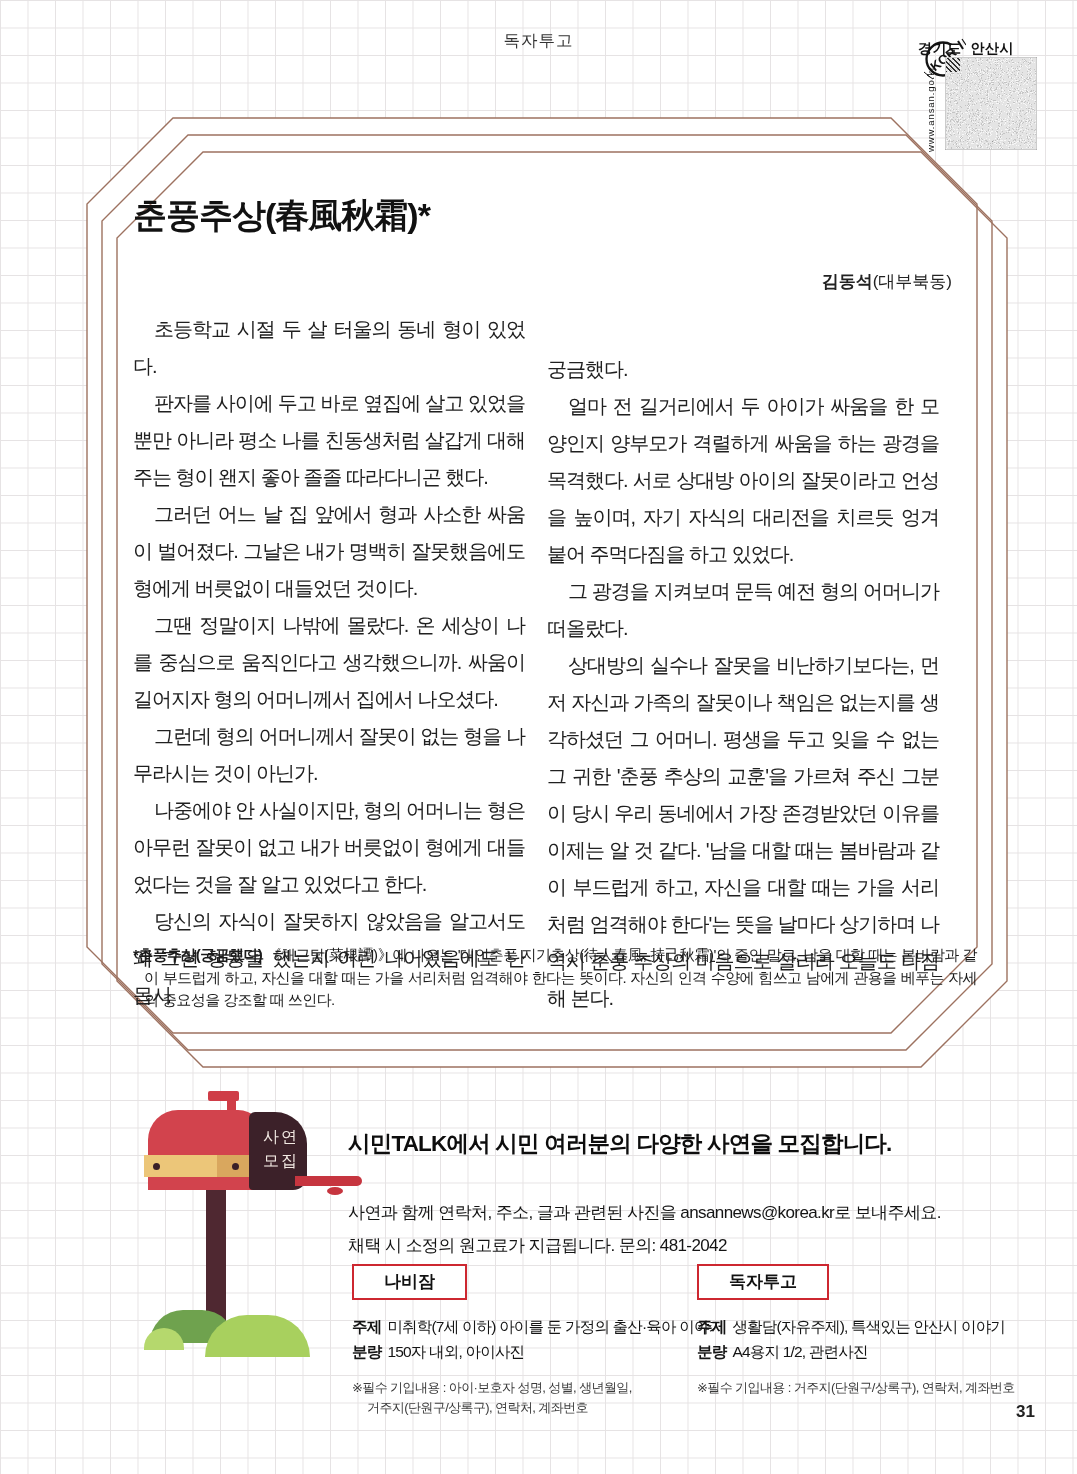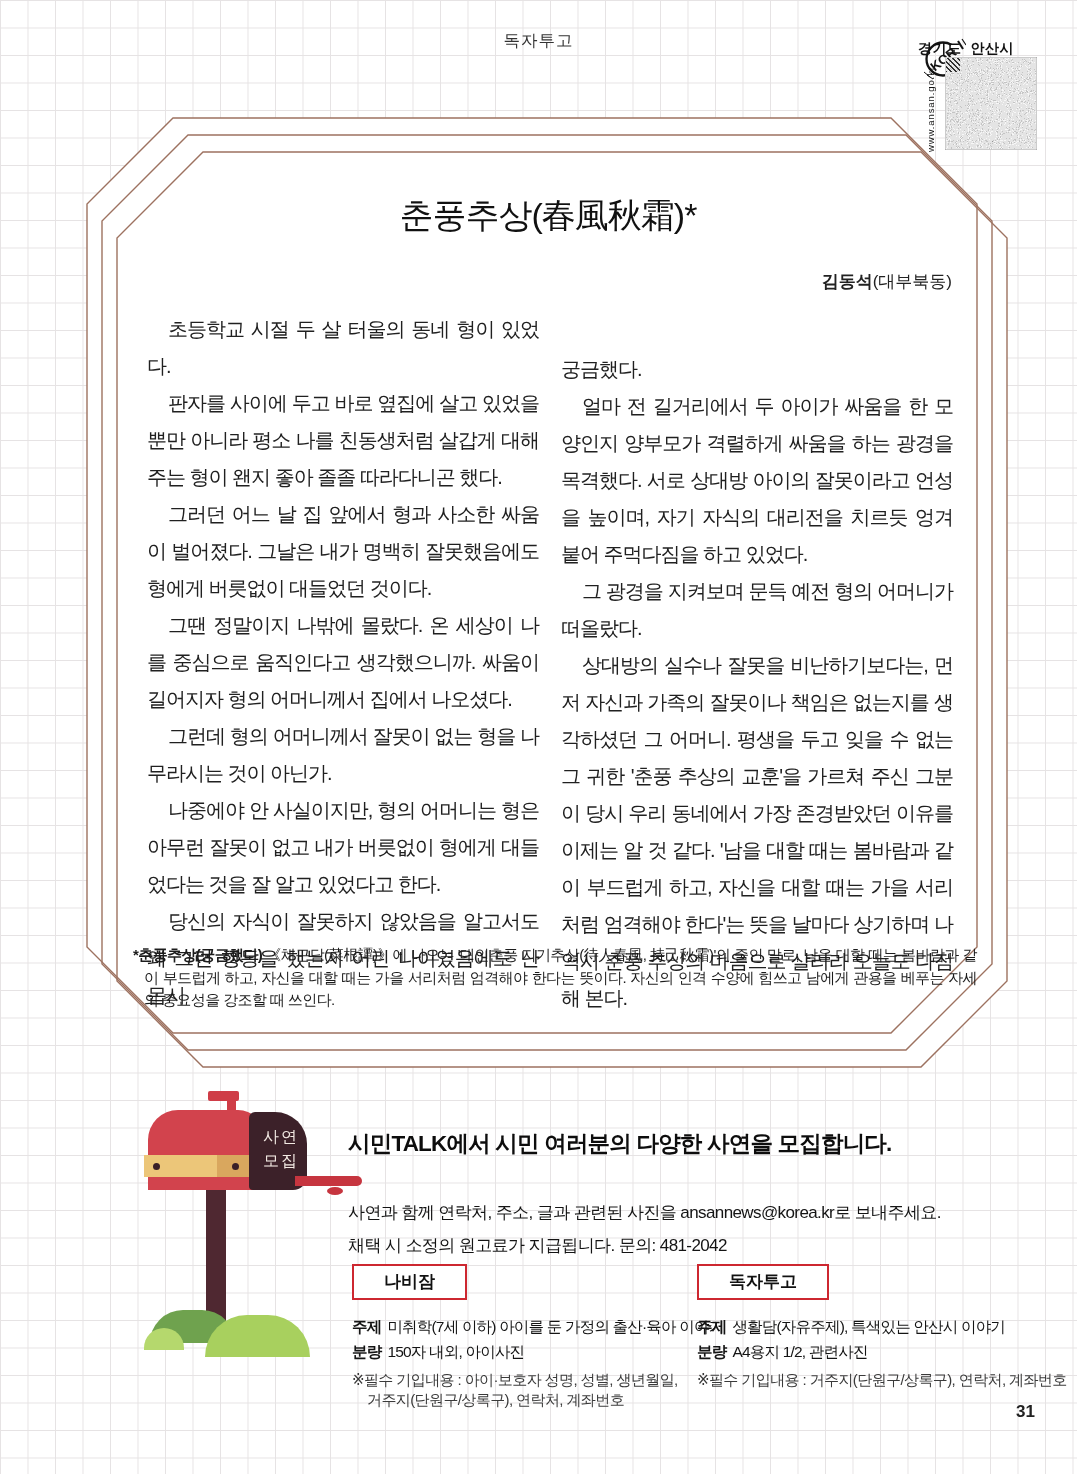--- a/index.html
+++ b/index.html
@@ -22,26 +22,26 @@
     font-size:16.5px;color:#333;letter-spacing:1px;font-weight:500;}
   
   #frame-svg{left:0;top:0;pointer-events:none;}
   
   #stamp-label{left:918px;top:40px;font-size:14px;font-weight:700;color:#111;letter-spacing:0.5px;font-family:Liberation Mono, monospace;}
   #stamp-url{left:925px;top:152px;transform:rotate(-90deg);transform-origin:0 0;
     font-size:9.5px;letter-spacing:0.9px;color:#111;white-space:nowrap;font-weight:500;}
   #qr-hatch{left:946px;top:58px;width:14px;height:14px;
     background:repeating-linear-gradient(45deg,#333 0 1px,transparent 1px 3.5px);}
   
-  #article-title{left:133px;top:193px;width:830px;text-align:center;
-    font-size:34px;font-weight:400;color:#111;letter-spacing:-1px;}
+  #article-title{left:133px;top:193px;width:830px;text-align:left;
+    font-size:34px;font-weight:700;color:#111;letter-spacing:-1px;}
   #article-author{left:133px;top:270px;width:819px;text-align:right;
     font-size:17px;color:#222;}
   #article-author b{font-weight:700;}
-  #columns{left:147px;top:311px;width:806px;display:flex;gap:22px;}
+  #columns{left:133px;top:311px;width:806px;display:flex;gap:22px;}
   .col{flex:1;}
   .col p{margin:0;font-size:20px;line-height:37px;letter-spacing:-1px;
     color:#202020;text-align:justify;text-indent:1.05em;}
   .col p.no-indent{text-indent:0;margin-top:40px;}
   #footnote{left:133px;top:944px;width:833px;font-size:15px;line-height:22.5px;
     color:#1c1c1c;text-align:justify;letter-spacing:-0.6px;
     padding-left:11px;text-indent:-11px;}
   #footnote b{font-weight:800;}
   
   #headline{left:348px;top:1128px;width:600px;font-size:22.5px;font-weight:800;
@@ -49,21 +49,21 @@
   #contact{left:348px;top:1196px;width:610px;font-size:17px;line-height:33px;
     color:#141414;letter-spacing:-0.6px;}
   .cat{top:1264px;width:335px;}
   #cat-left{left:352px;}
   #cat-right{left:697px;}
   .cat-box{display:inline-block;border:2px solid #cd2730;background:#fff;
     padding:4px 30px 5px 30px;font-size:17px;font-weight:800;color:#111;
     letter-spacing:0;margin-bottom:13px;}
   .cat-line{margin:4px 0 0 0;font-size:15.5px;color:#141414;letter-spacing:-0.8px;white-space:nowrap;}
   .cat-line b{font-weight:800;margin-right:6px;}
-  .cat-note{margin:7px 0 0 0;font-size:15px;color:#3a3a3a;line-height:20px;
+  .cat-note{margin:15px 0 0 0;font-size:13px;color:#3a3a3a;line-height:20px;
     letter-spacing:-0.6px;white-space:nowrap;}
   .cat-note.cont{margin-top:0;padding-left:15px;}
   #page-number{left:1016px;top:1402px;font-size:17px;font-weight:800;color:#222;text-align:right;}
   
   #mailbox{left:120px;top:1085px;width:250px;height:290px;}
   #mb-flag-bar{left:88px;top:6px;width:31px;height:10px;background:#cf3d47;border-radius:2px;}
   #mb-flag-pole{left:107px;top:14px;width:9px;height:16px;background:#cf3d47;}
   #mb-body{left:28px;top:25px;width:116px;height:80px;background:#d2434d;
     border-radius:30px 26px 0 0;}
   #mb-face{left:129px;top:27px;width:58px;height:78px;background:#3c2129;

